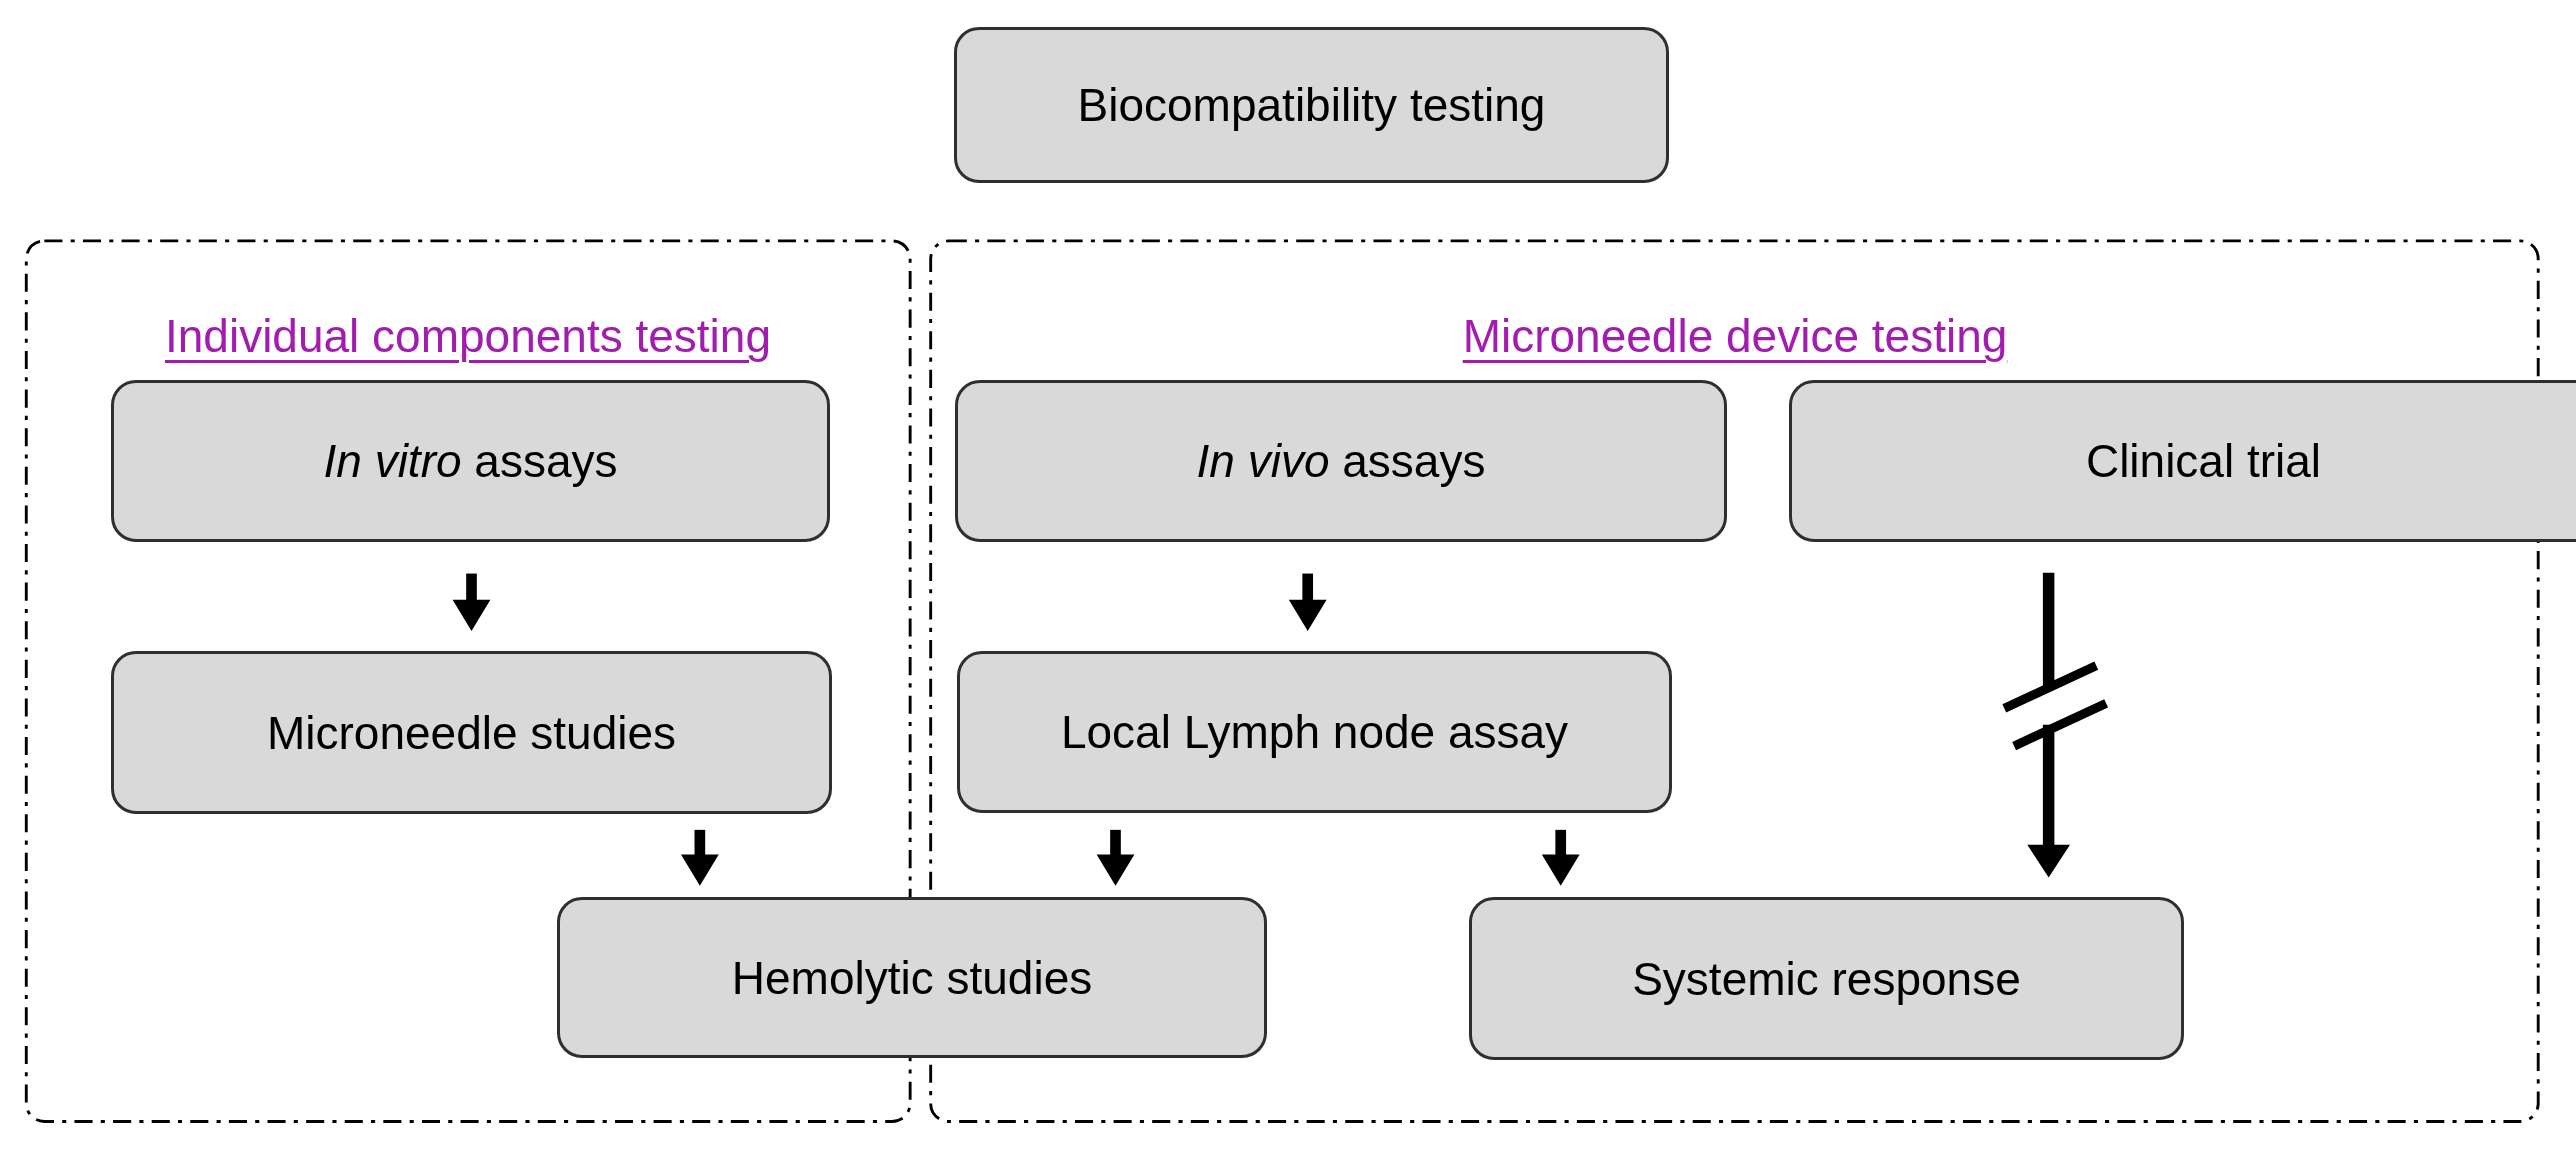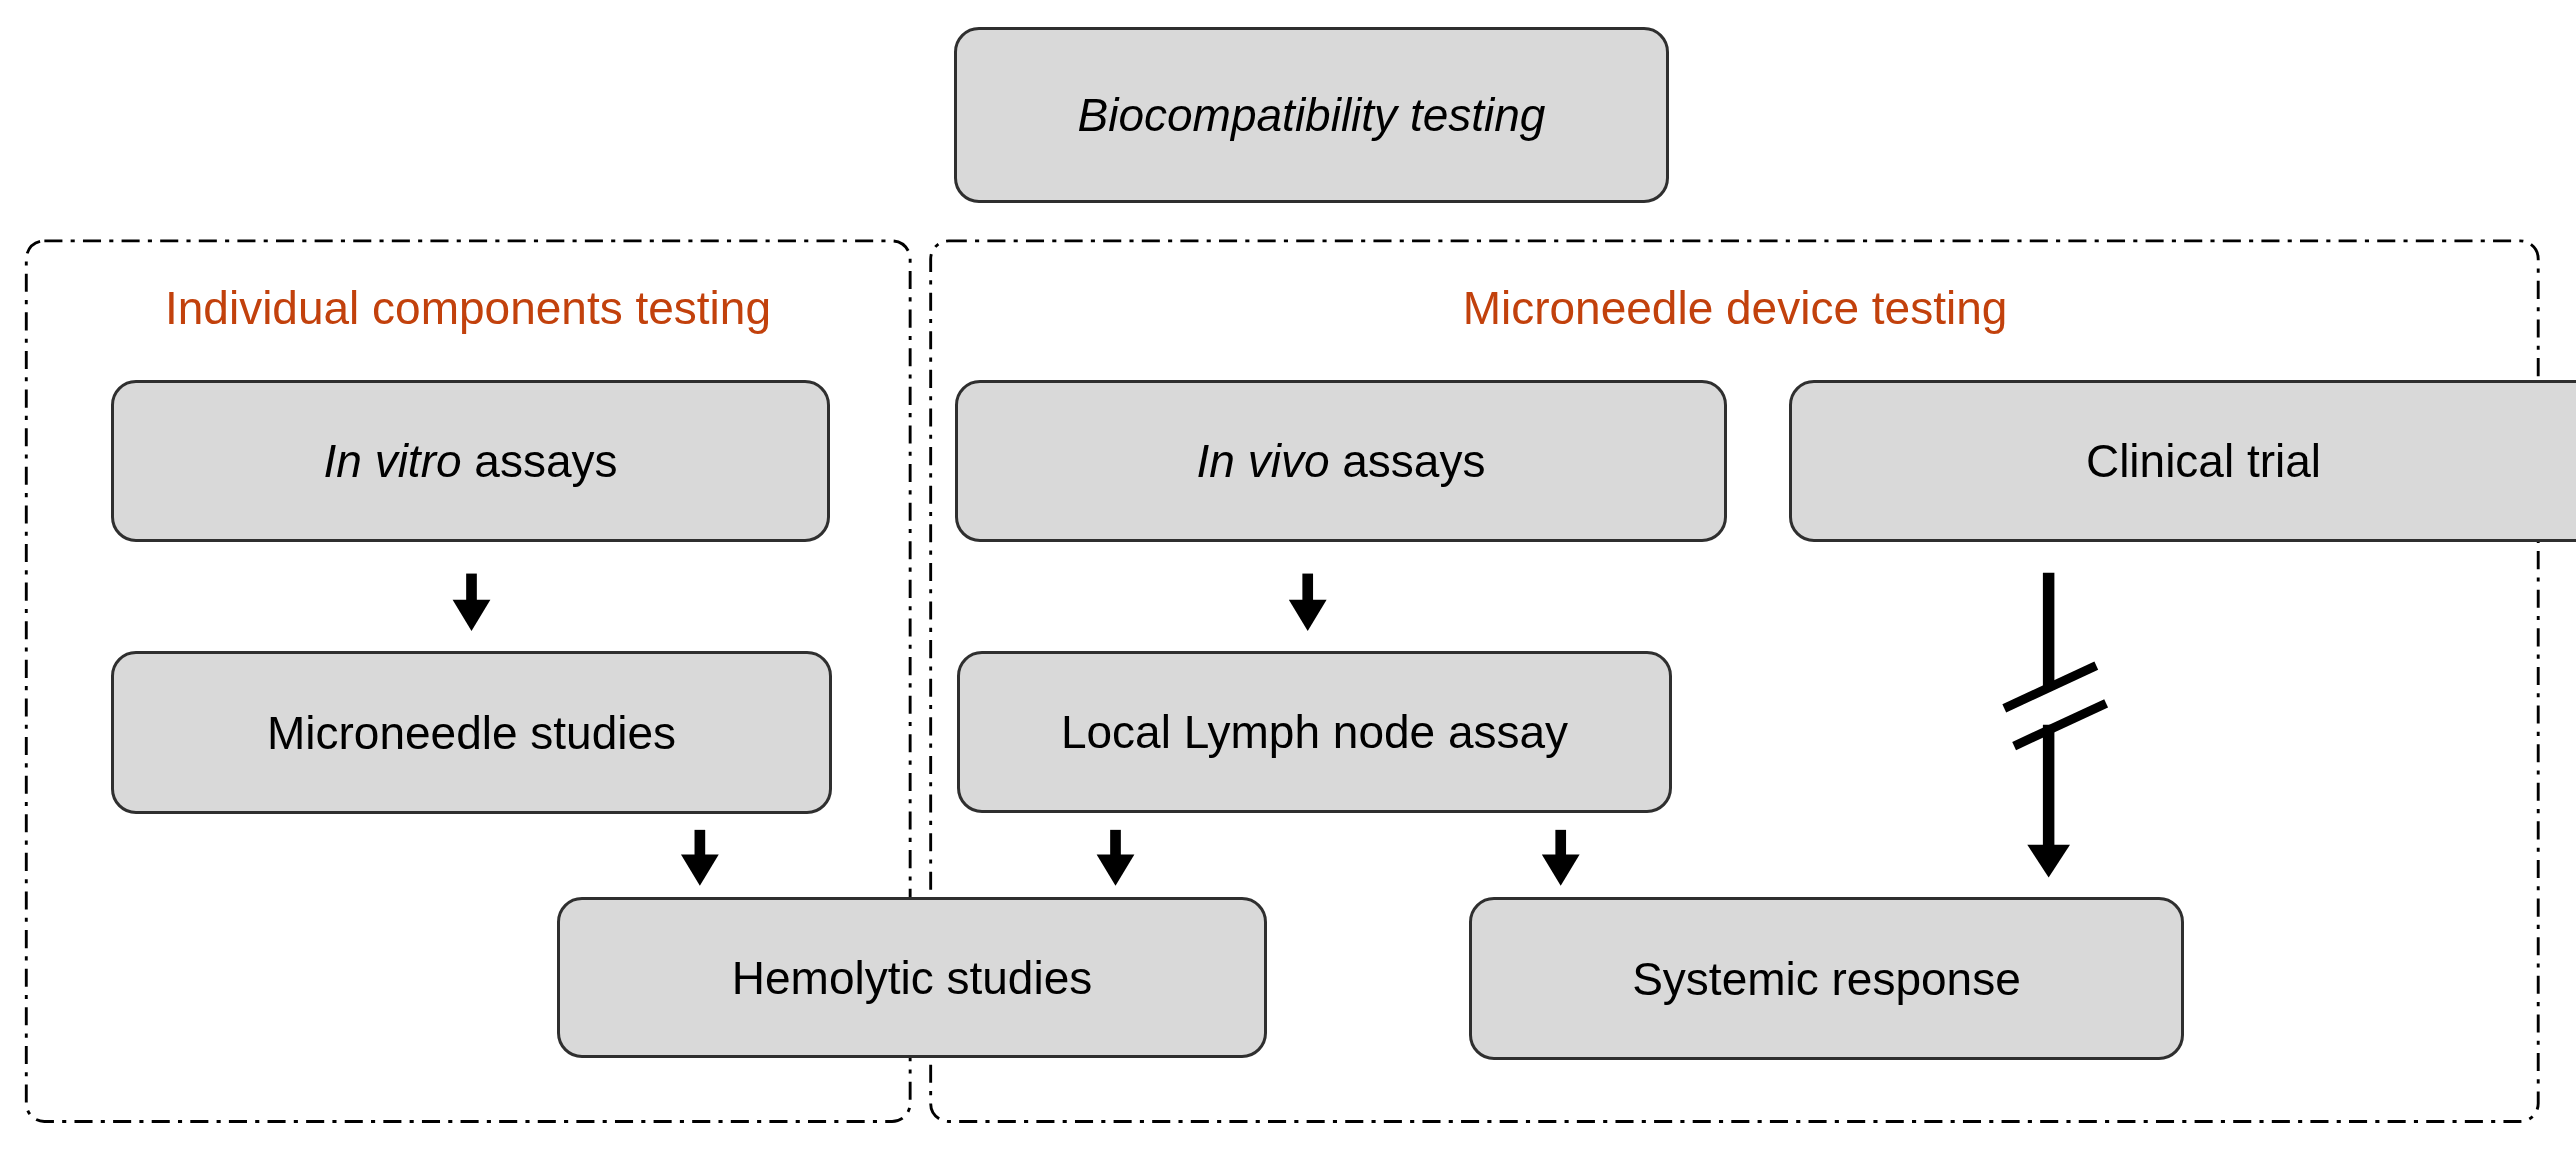--- a/index.html
+++ b/index.html
@@ -34,24 +34,26 @@
     color: #000000;
     letter-spacing: 0px;
     box-sizing: border-box;
     white-space: nowrap;
   }
   .section-title {
     position: absolute;
     z-index: 1;
     text-align: center;
     font-size: 46px;
-    color: #c2410c;
+    color: #a21caf;
+    text-decoration: underline;
     text-underline-offset: 8.2px;
     text-decoration-thickness: 3.3px;
     white-space: nowrap;
+    margin-top: 28px;
   }
   .node i {
     font-style: italic;
   }
 </style>
 </head>
 <body>
 
 <div id="canvas">
 
@@ -88,21 +90,21 @@
 
     <g>
       <line x1="2494" y1="697" x2="2494" y2="838" stroke="#000000" stroke-width="14"></line>
       <line x1="2494" y1="882" x2="2494" y2="1032" stroke="#000000" stroke-width="14"></line>
       <line x1="2440" y1="862" x2="2552" y2="810" stroke="#000000" stroke-width="11"></line>
       <line x1="2452" y1="908" x2="2564" y2="856" stroke="#000000" stroke-width="11"></line>
       <polygon points="2468,1028 2520,1028 2494,1068" fill="#000000"></polygon>
     </g>
   </svg>
 
-  <div class="node" style="left:954px; top:27px; width:715px; height:176px;font-style:italic;">
+  <div class="node" style="left:954px; top:27px; width:715px; height:156px;">
     <span>Biocompatibility testing</span>
   </div>
 
   <div class="section-title" style="left:26px; top:281px; width:884px;">
     <span>Individual components testing</span>
   </div>
 
   <div class="section-title" style="left:931px; top:281px; width:1608px;">
     <span>Microneedle device testing</span>
   </div>

